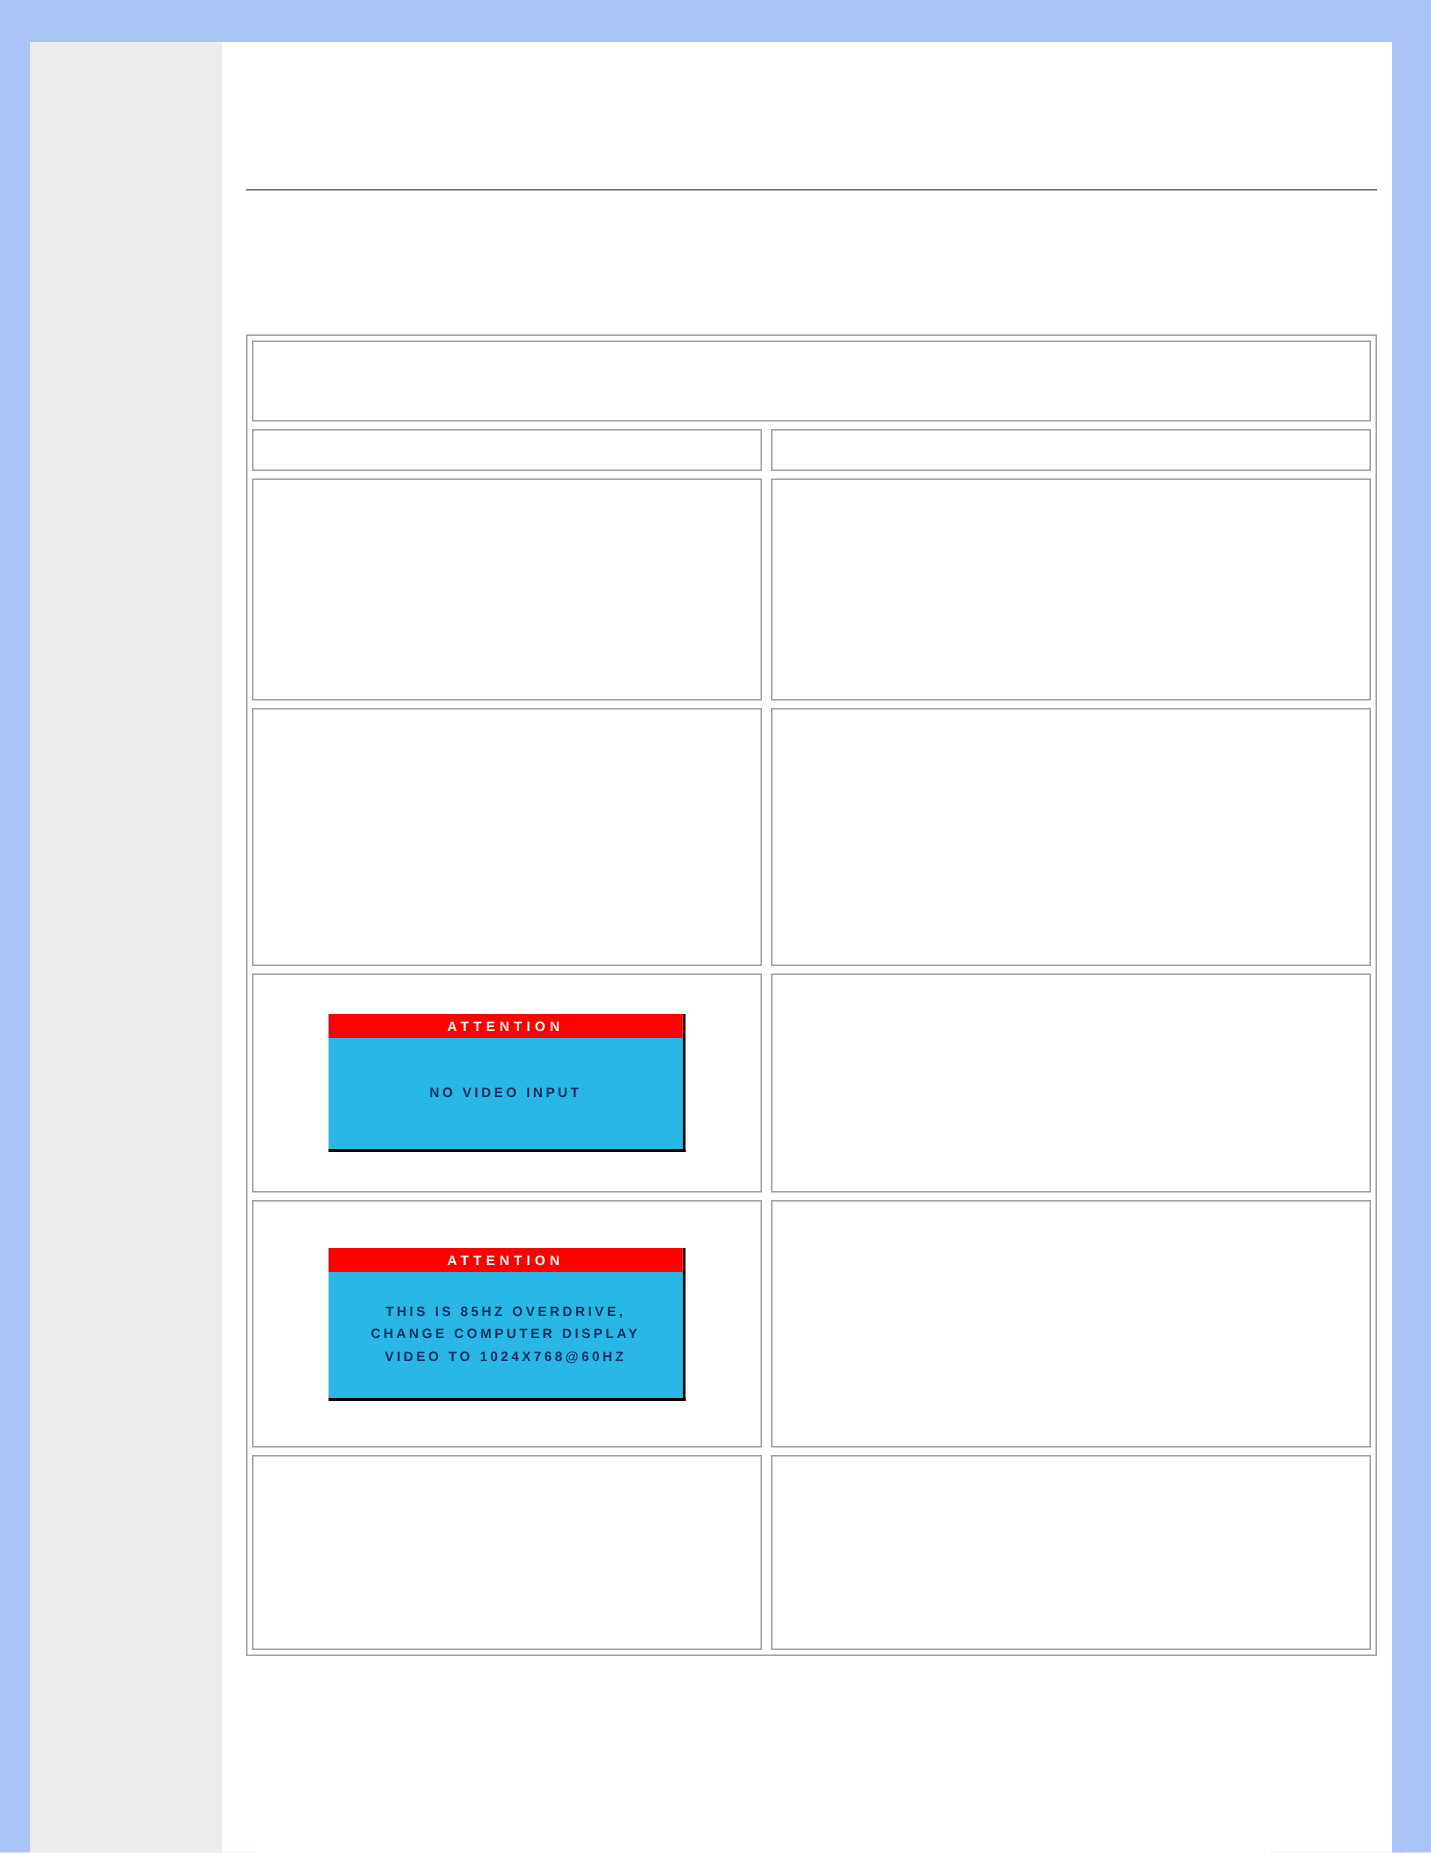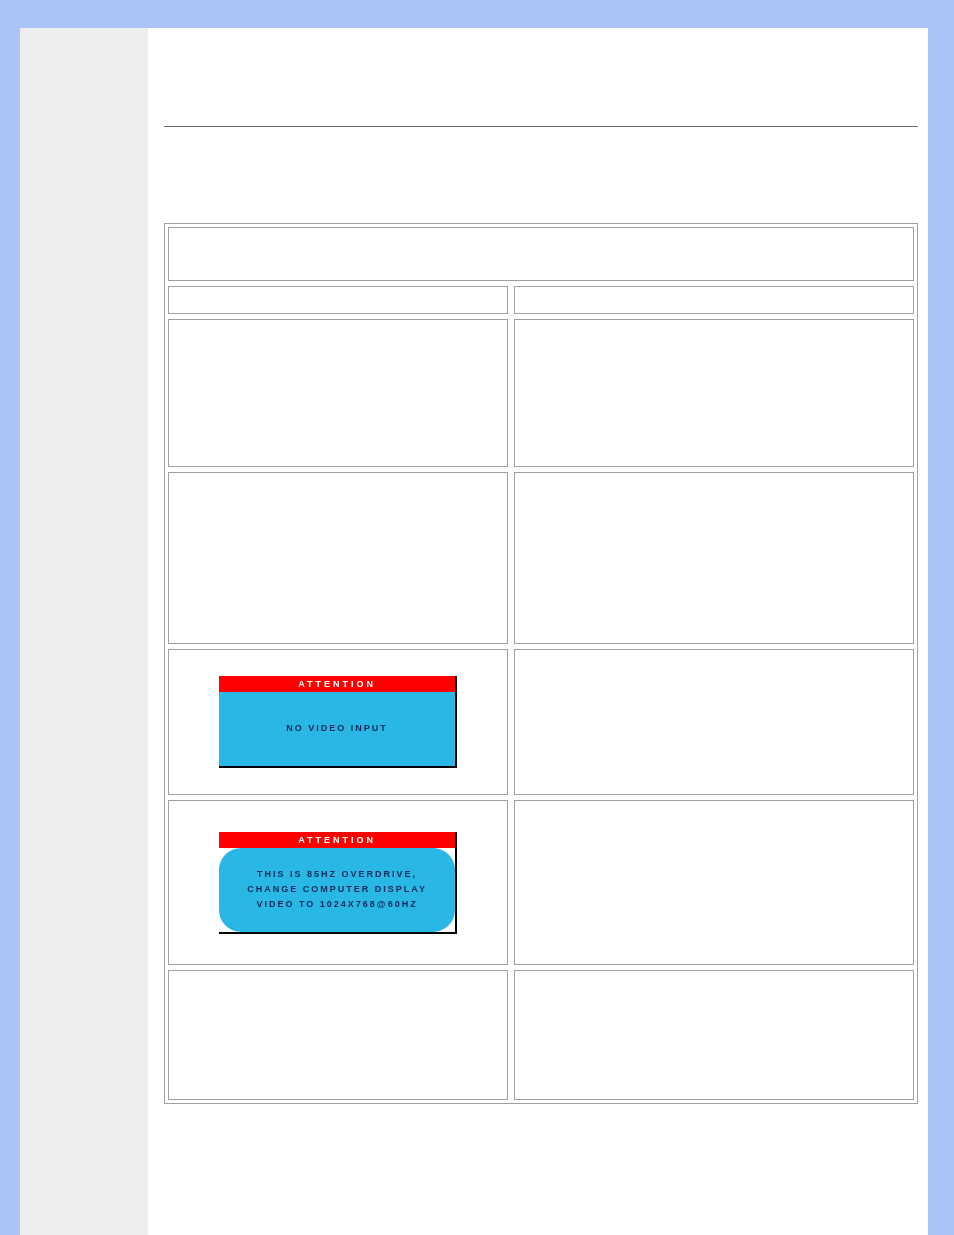--- a/index.html
+++ b/index.html
@@ -101,21 +101,21 @@
     letter-spacing: 2px;
     font-weight: bold;
     text-align: center;
     display: flex;
     flex-direction: column;
     justify-content: center;
     align-items: center;
     line-height: 1.7;
   }
   .body.h1 { height: 74px; }
-  .body.h2 { height: 84px; padding: 8px 6px; border-radius: 22px; }
+  .body.h2 { height: 84px; padding: 8px 6px; }
 </style>
 </head>
 <body>
 
 <div class="page">
   <div class="sidebar"></div>
   <div class="content">
 
     <div class="title-area"></div>
     <hr class="hr">

